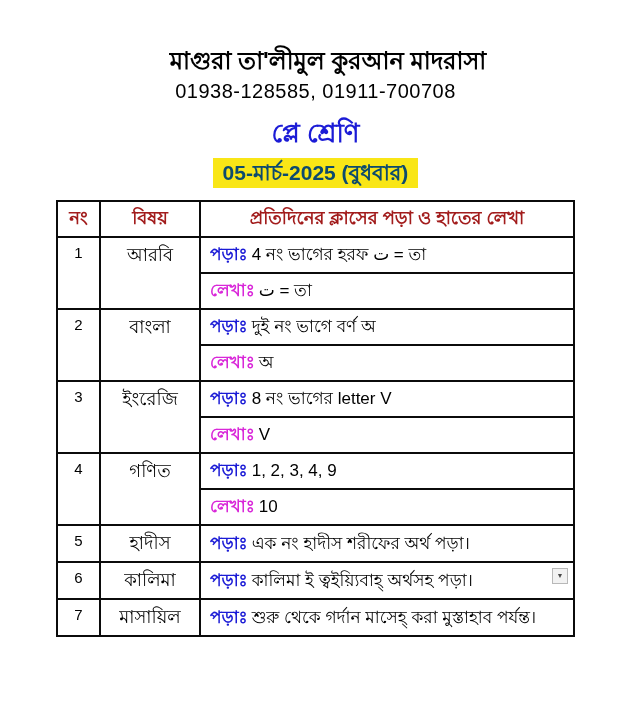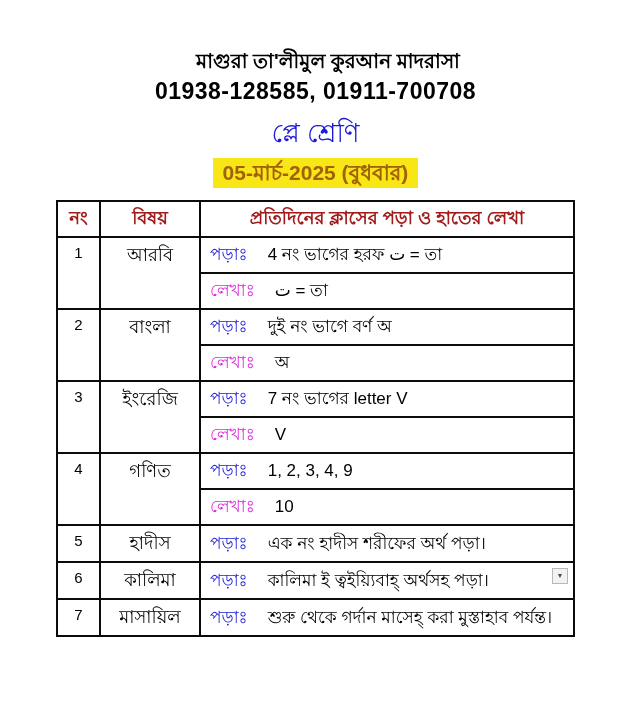--- a/index.html
+++ b/index.html
@@ -12,46 +12,46 @@
     height: 719px;
     position: relative;
     font-family: "Liberation Sans", "DejaVu Sans", sans-serif;
     color: #000000;
     overflow: hidden;
   }
   .page { padding-top: 46px; }
 
   .org-header { text-align: center; }
   .org-name, .org-address {
-    font-size: 20px;
+    font-size: 24px;
     font-weight: bold;
     line-height: 30px;
     padding-left: 25px;
   }
   .org-phones {
-    font-size: 23px;
-    font-weight: bold;
+    font-size: 20px;
+    font-weight: normal;
     line-height: 30px;
     letter-spacing: 0.5px;
   }
 
   .class-title {
     text-align: center;
     color: var(--title-blue, #1b1bd6);
     font-size: 26px;
-    font-weight: normal;
+    font-weight: bold;
     margin-top: 13px;
     line-height: 28px;
   }
 
   .date-row { text-align: center; margin-top: 11px; }
   .date-badge {
     display: inline-block;
     background: var(--date-highlight, #f9e616);
-    color: #a16207;
+    color: #0c4a6e;
     font-weight: bold;
     font-size: 21px;
     line-height: 26px;
     padding: 2px 10px;
   }
 
   table.schedule {
     border-collapse: collapse;
     table-layout: fixed;
     width: 517px;
@@ -81,21 +81,21 @@
     font-weight: normal;
     font-size: 18px;
   }
   td.c-task {
     padding: 3px 6px 3px 9px;
     font-size: 17px;
     height: 26px;
     vertical-align: middle;
     white-space: nowrap;
   }
-  .lbl { font-weight: normal; margin-right: 20px; }
+  .lbl { font-weight: bold; margin-right: 4px; }
   .lbl.read  { color: var(--label-read-blue, #1b1bd6); }
   .lbl.write { color: var(--label-write-magenta, #d928d9); }
 
   .dropdown-marker {
     position: absolute;
     left: 552px;
     top: 568px;
     width: 16px;
     height: 16px;
     box-sizing: border-box;
@@ -161,21 +161,21 @@
     <tr>
       <td class="c-task">
         <span class="lbl write">লেখাঃ</span><span>অ</span>
       </td>
     </tr>
 
     <tr>
       <td class="c-no" rowspan="2">3</td>
       <td class="c-subj" rowspan="2">ইংরেজি</td>
       <td class="c-task">
-        <span class="lbl read">পড়াঃ</span><span>7 নং ভাগের letter V</span>
+        <span class="lbl read">পড়াঃ</span><span>8 নং ভাগের letter V</span>
       </td>
     </tr>
     <tr>
       <td class="c-task">
         <span class="lbl write">লেখাঃ</span><span>V</span>
       </td>
     </tr>
 
     <tr>
       <td class="c-no" rowspan="2">4</td>

